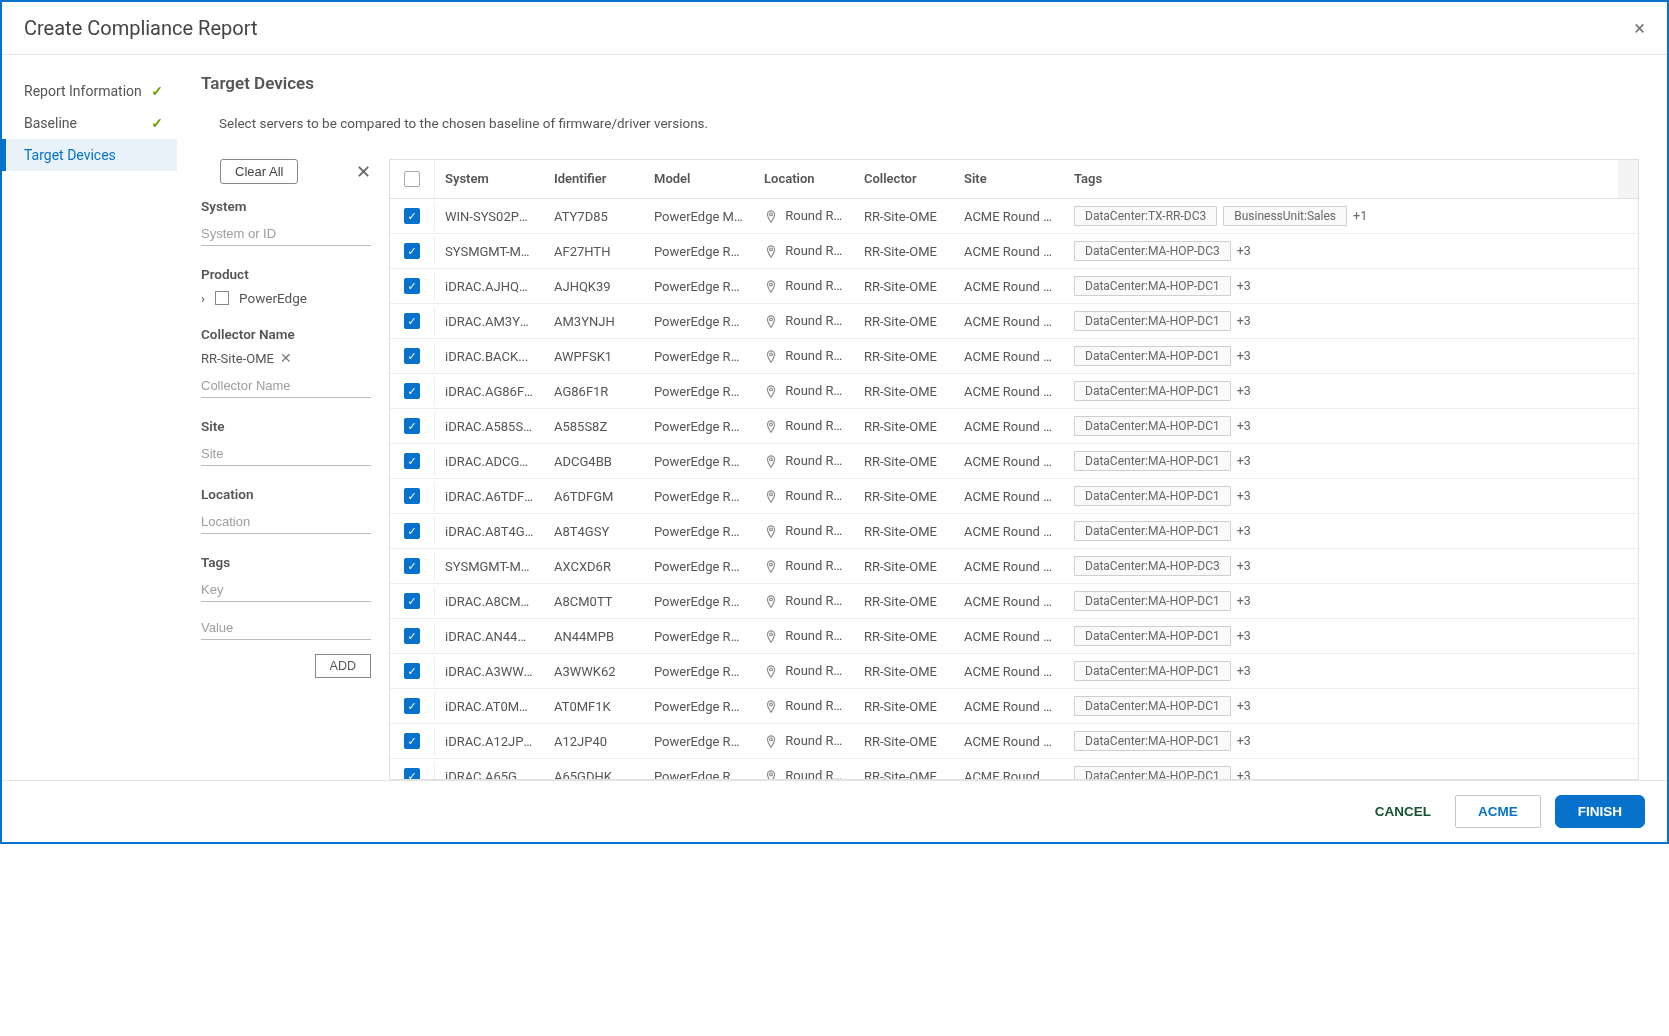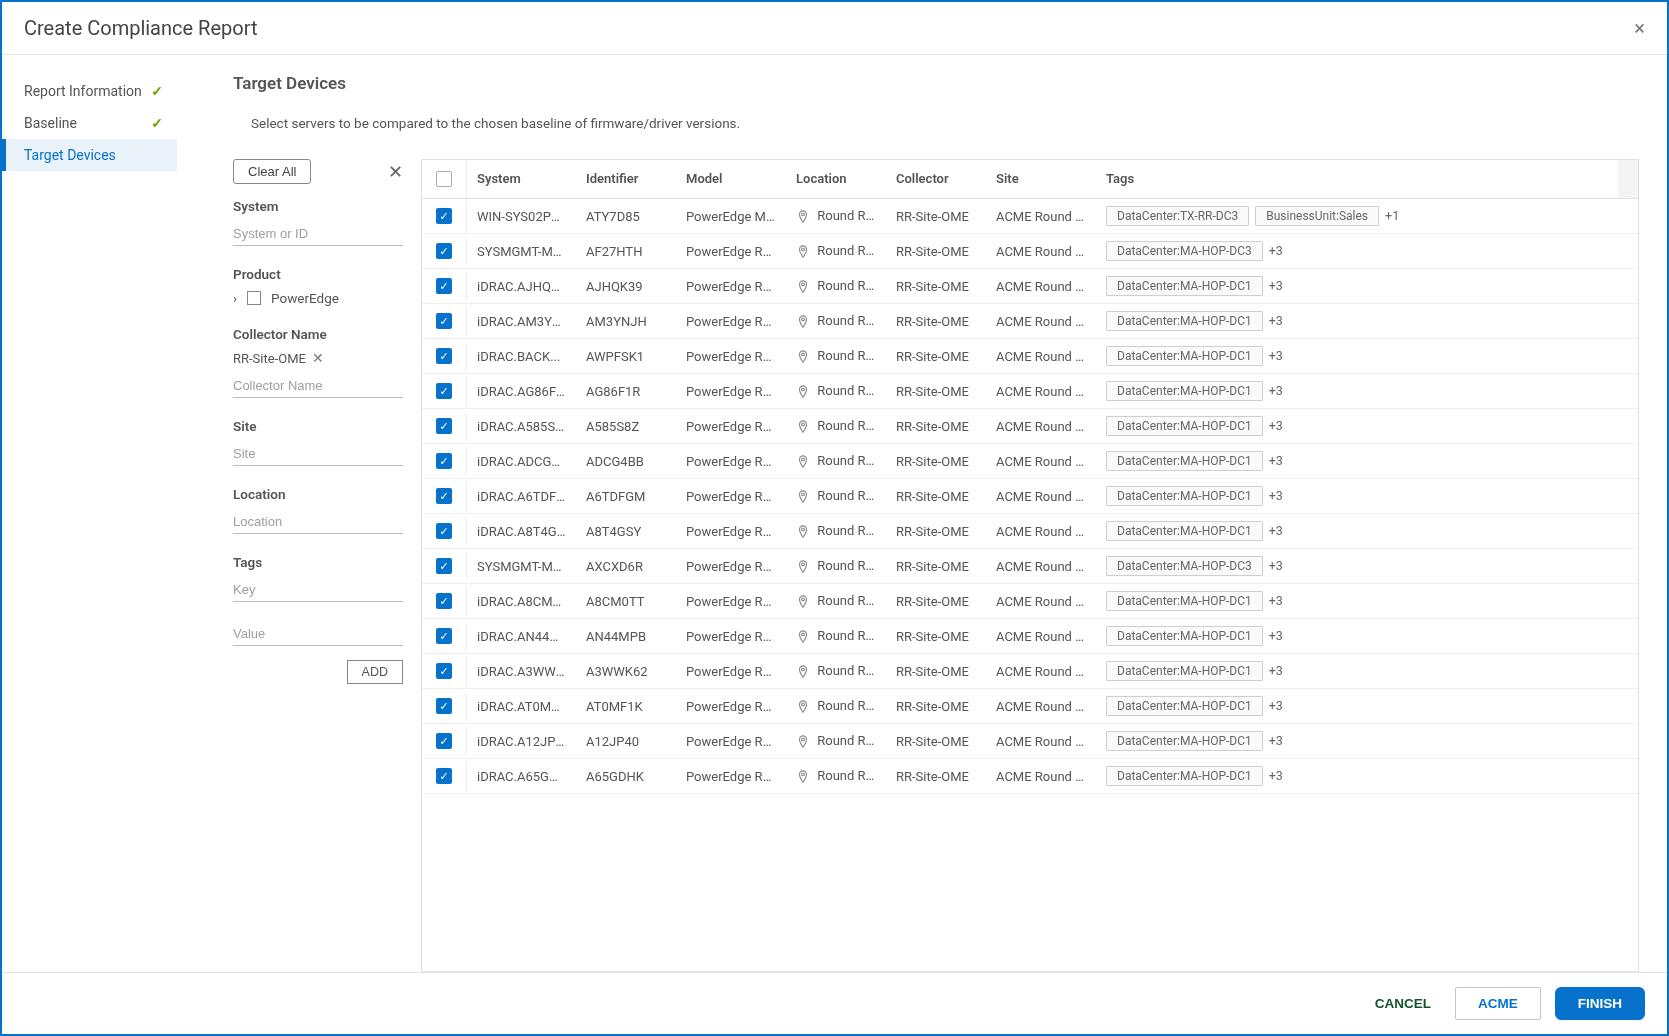--- a/index.html
+++ b/index.html
@@ -1,20 +1,20 @@
 <!DOCTYPE html>
 <html><head>
 <meta charset="utf-8">
 <style>
   * { box-sizing: border-box; margin: 0; padding: 0; }
   html, body { height: 100%; font-family: -apple-system, BlinkMacSystemFont, "Segoe UI", Roboto, Arial, sans-serif; color:#333; }
   body { background:#fff; }
   .dialog {
     width: 1669px;
-    height: 1036px;
+    height: 844px;
     border: 2px solid #0672CB;
     display:flex;
     flex-direction:column;
     position:relative;
   }
   
   .dialog-header {
     padding: 14px 22px;
     border-bottom: 1px solid #e4e4e4;
     display:flex;
@@ -22,21 +22,20 @@
     justify-content:space-between;
   }
   .dialog-title { font-size: 20px; font-weight: 400; color:#444; }
   .close-x { font-size:20px; color:#777; cursor:pointer; line-height:1; }
 
   
   .dialog-body {
     flex:1;
     display:flex;
     overflow:hidden;
-    gap:32px;
   }
 
   
   .sidenav {
     width: 175px;
     padding-top: 20px;
     border-right: none;
   }
   .sidenav .step {
     display:flex;
@@ -89,20 +88,21 @@
   .filters {
     width: 170px;
     flex-shrink:0;
     overflow-y:auto;
   }
   .clear-row {
     display:flex;
     align-items:center;
     justify-content:space-between;
     margin-bottom:14px;
+    margin-left:19px;
   }
   .btn-outline {
     border:1px solid #888;
     background:#fff;
     border-radius:3px;
     padding:4px 14px;
     font-size:13px;
     cursor:pointer;
     color:#444;
   }
@@ -319,21 +319,21 @@
             <input class="finput" placeholder="Site" style="">
           </div>
 
           <div class="fsection">
             <div class="flabel">Location</div>
             <input class="finput" placeholder="Location" style="">
           </div>
 
           <div class="fsection">
             <div class="flabel">Tags</div>
-            <input class="finput" style="margin-bottom: 20px;" placeholder="Key">
+            <input class="finput" style="margin-bottom: 14px;" placeholder="Key">
             <input class="finput" placeholder="Value" style="">
             <div style="overflow:hidden; margin-top:14px;">
               <button class="add-btn">ADD</button>
             </div>
           </div>
 
         </div>
 
         <div class="table-wrap">
           <div class="thead">

